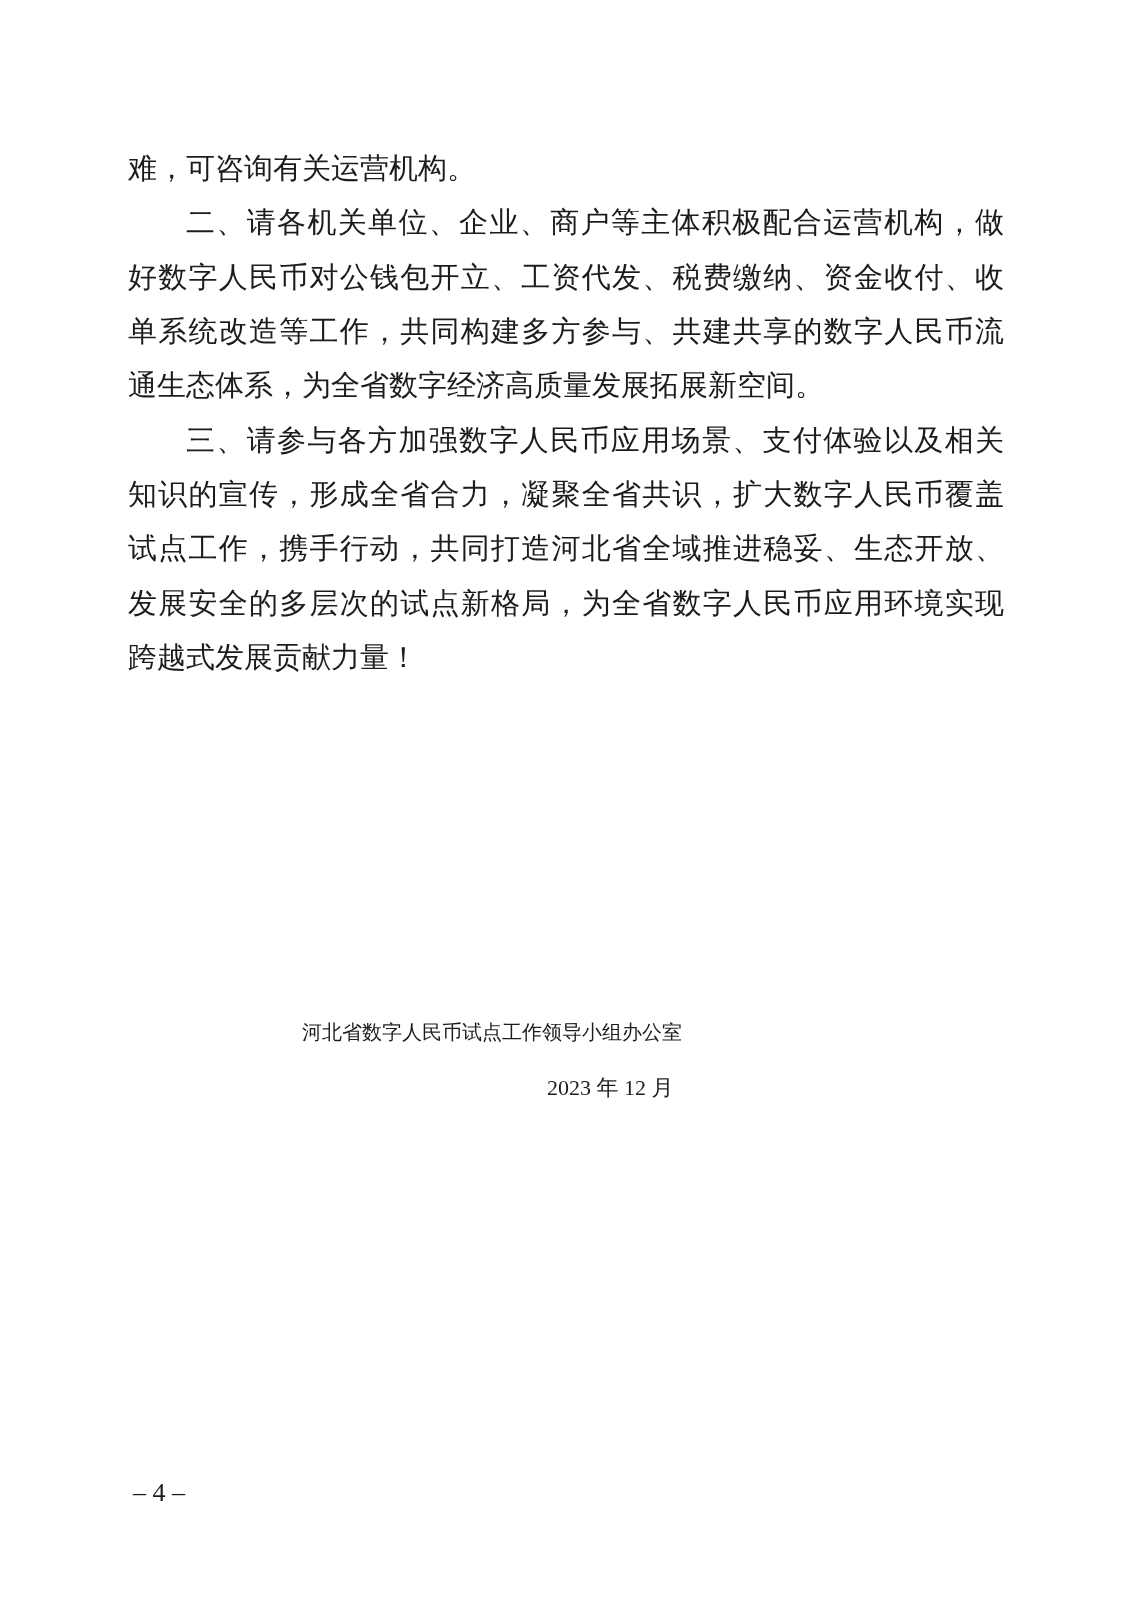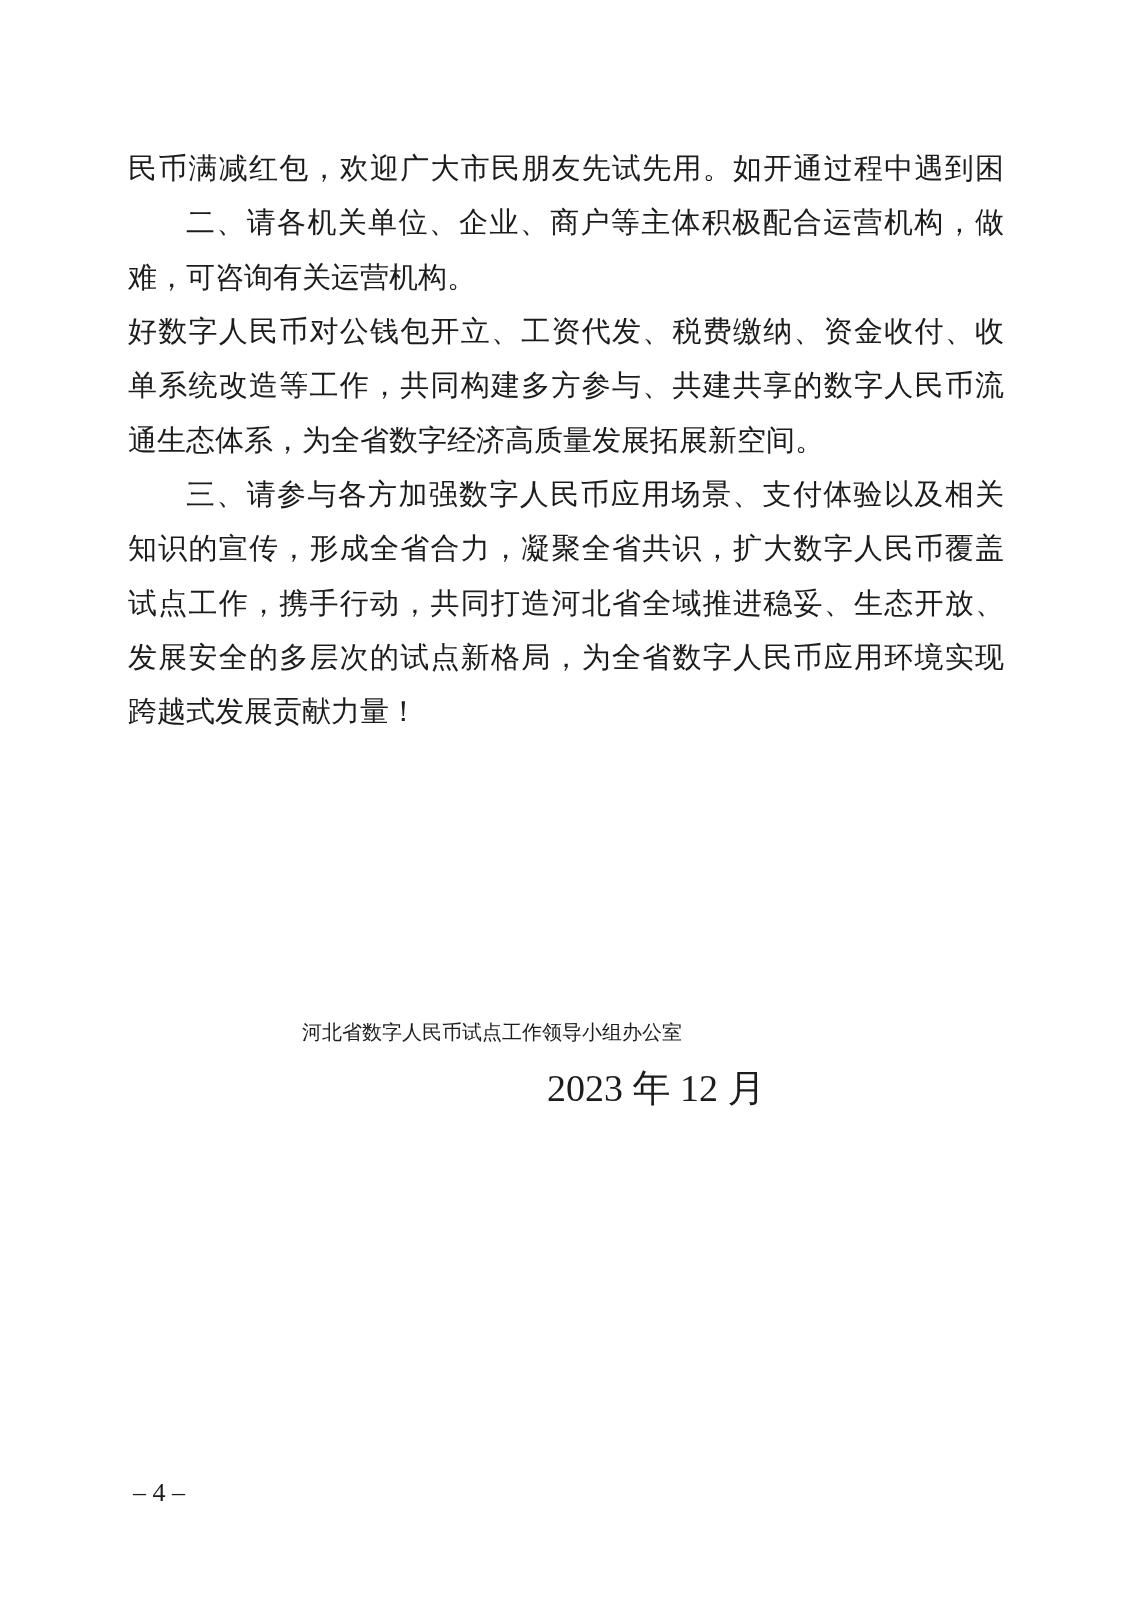--- a/index.html
+++ b/index.html
@@ -41,42 +41,41 @@
     left: 302px;
     top: 1010px;
     font-size: 20px;
     line-height: 44px;
     white-space: nowrap;
   }
   .date {
     position: absolute;
     left: 547px;
     top: 1066px;
-    font-size: 38px;
+    font-size: 22px;
     line-height: 44px;
     white-space: nowrap;
   }
   .page-number {
     position: absolute;
     left: 133px;
     top: 1477px;
     font-size: 26px;
     line-height: 32px;
     white-space: nowrap;
   }
 </style>
 </head>
 <body>
 
 <div class="page">
 
   <div class="body-text">
-    <div class="line fill">民币满减红包，欢迎广大市民朋友先试先用。如开通过程中遇到困</div>
+    <div class="line">难，可咨询有关运营机构。</div>
     <div class="line fill indent">二、请各机关单位、企业、商户等主体积极配合运营机构，做</div>
-    <div class="line">难，可咨询有关运营机构。</div>
     <div class="line fill">好数字人民币对公钱包开立、工资代发、税费缴纳、资金收付、收</div>
     <div class="line fill">单系统改造等工作，共同构建多方参与、共建共享的数字人民币流</div>
     <div class="line">通生态体系，为全省数字经济高质量发展拓展新空间。</div>
     <div class="line fill indent">三、请参与各方加强数字人民币应用场景、支付体验以及相关</div>
     <div class="line fill">知识的宣传，形成全省合力，凝聚全省共识，扩大数字人民币覆盖</div>
     <div class="line fill">试点工作，携手行动，共同打造河北省全域推进稳妥、生态开放、</div>
     <div class="line fill">发展安全的多层次的试点新格局，为全省数字人民币应用环境实现</div>
     <div class="line">跨越式发展贡献力量！</div>
   </div>
 

